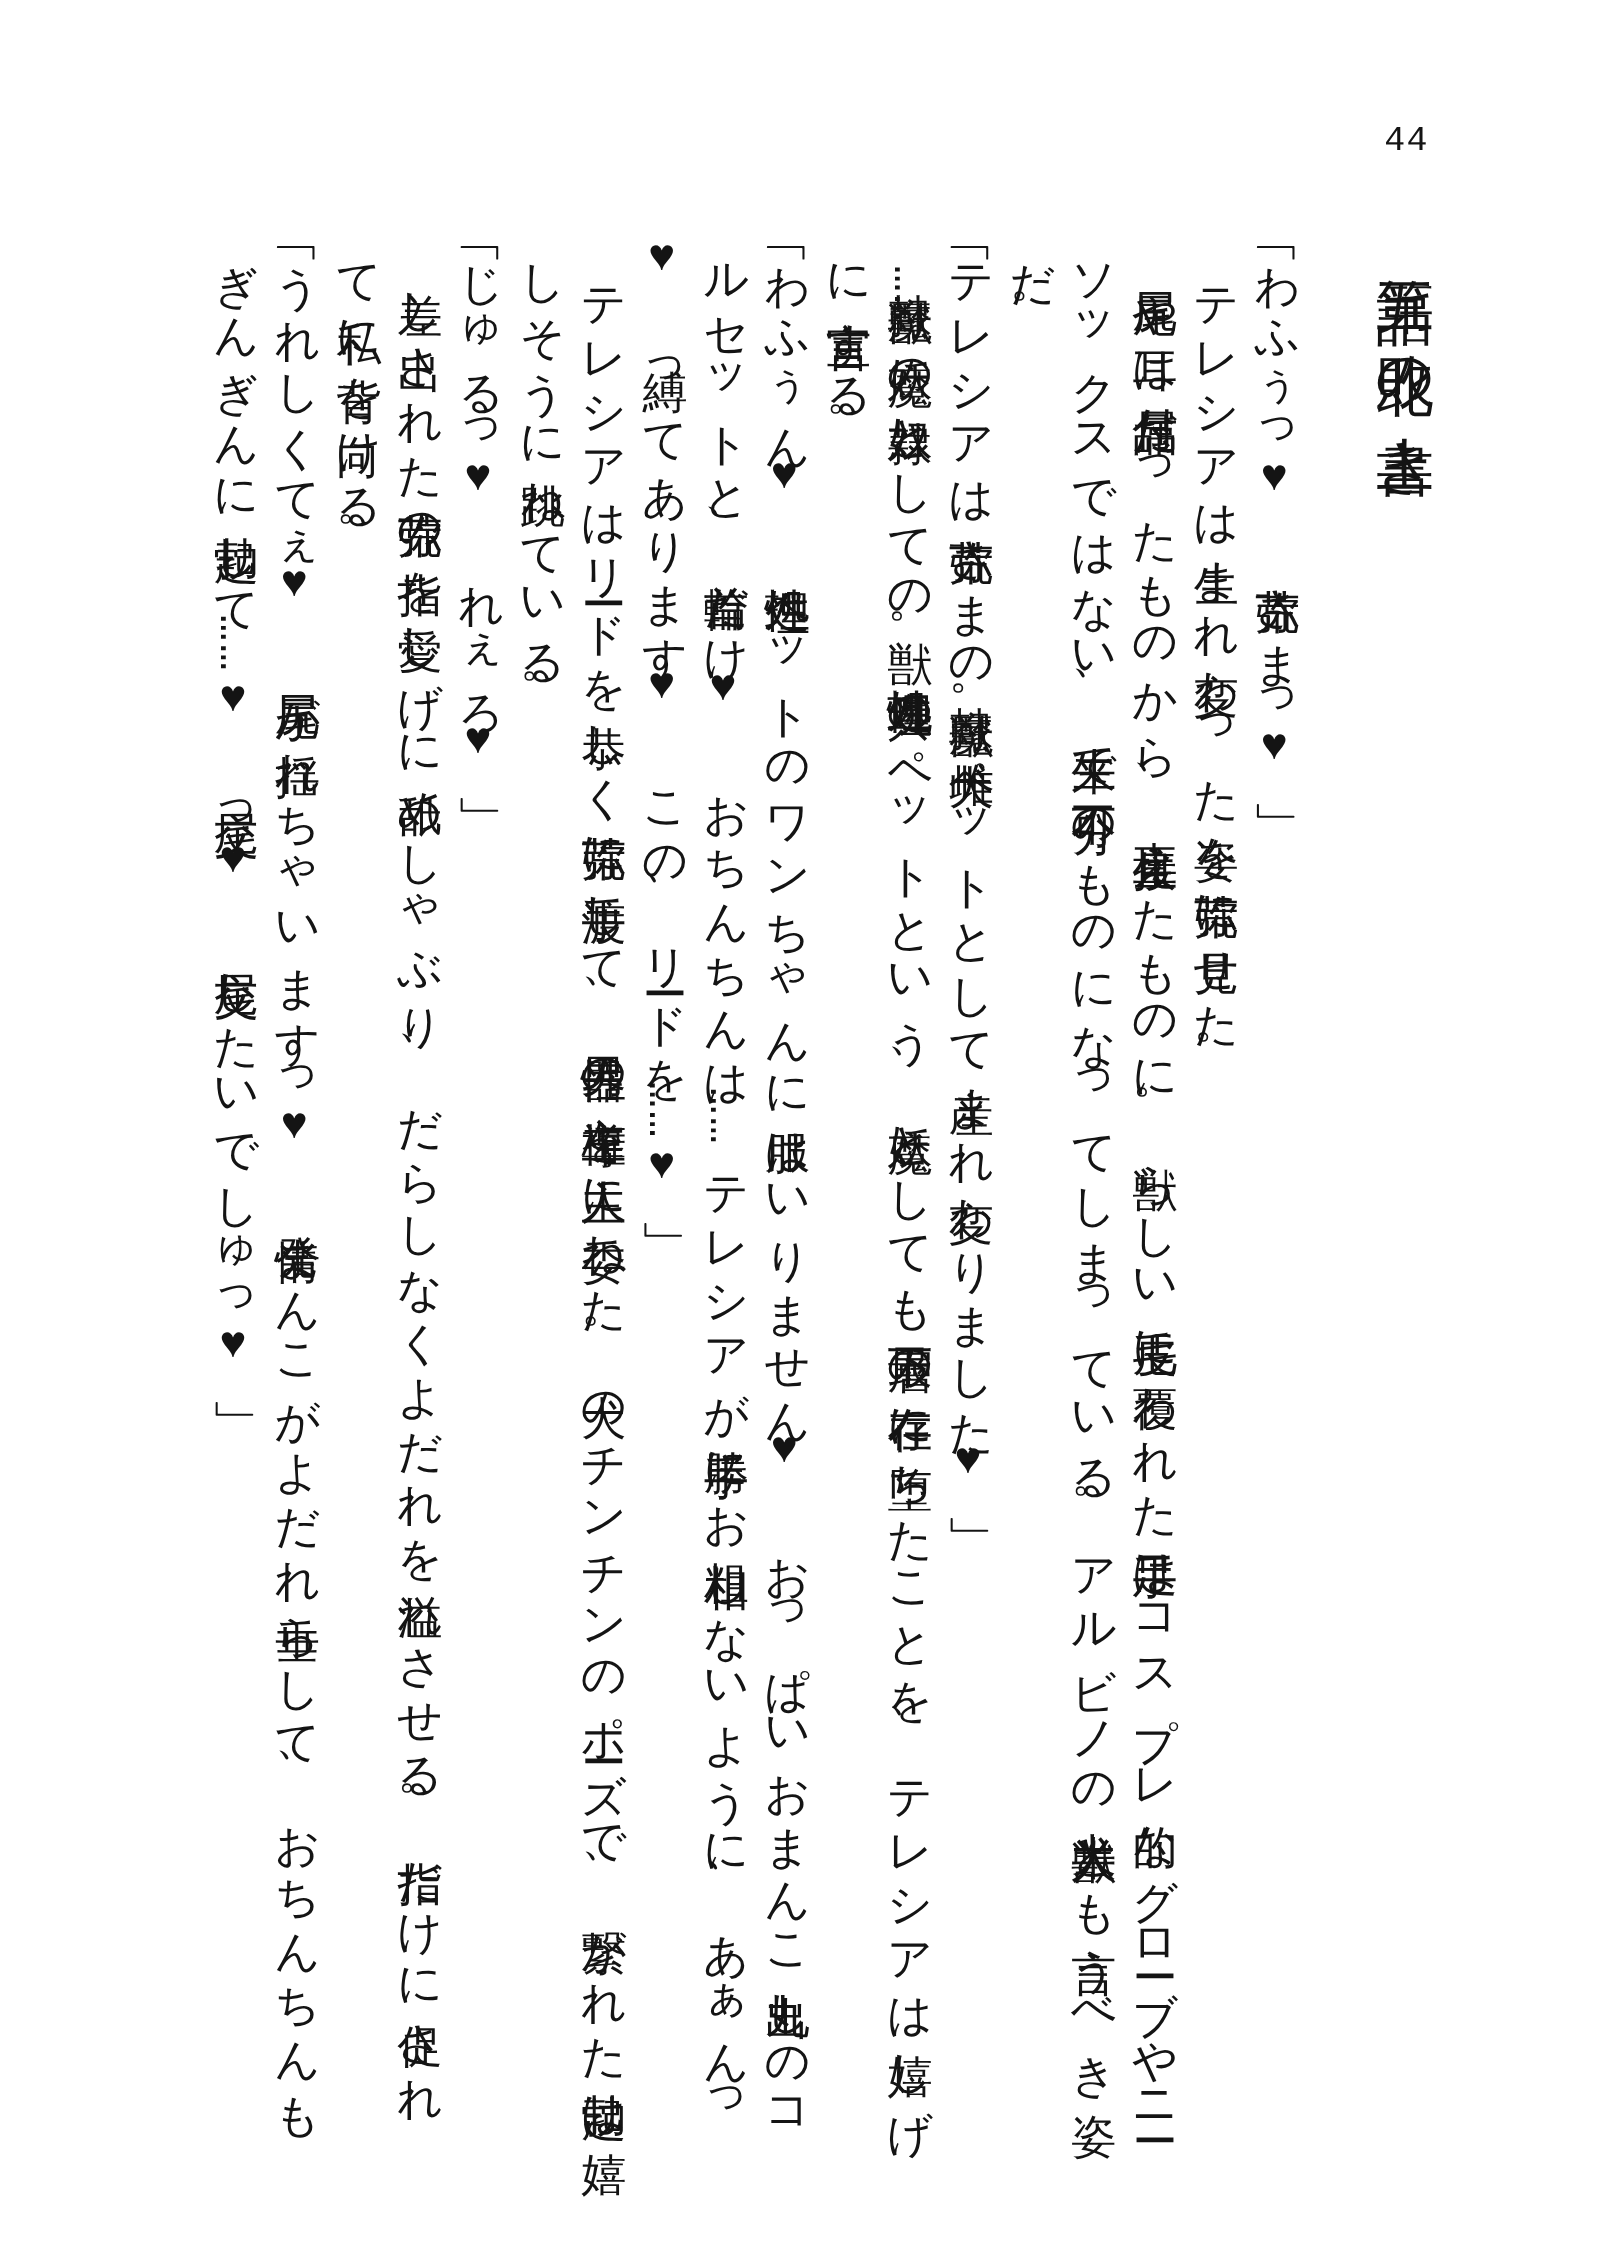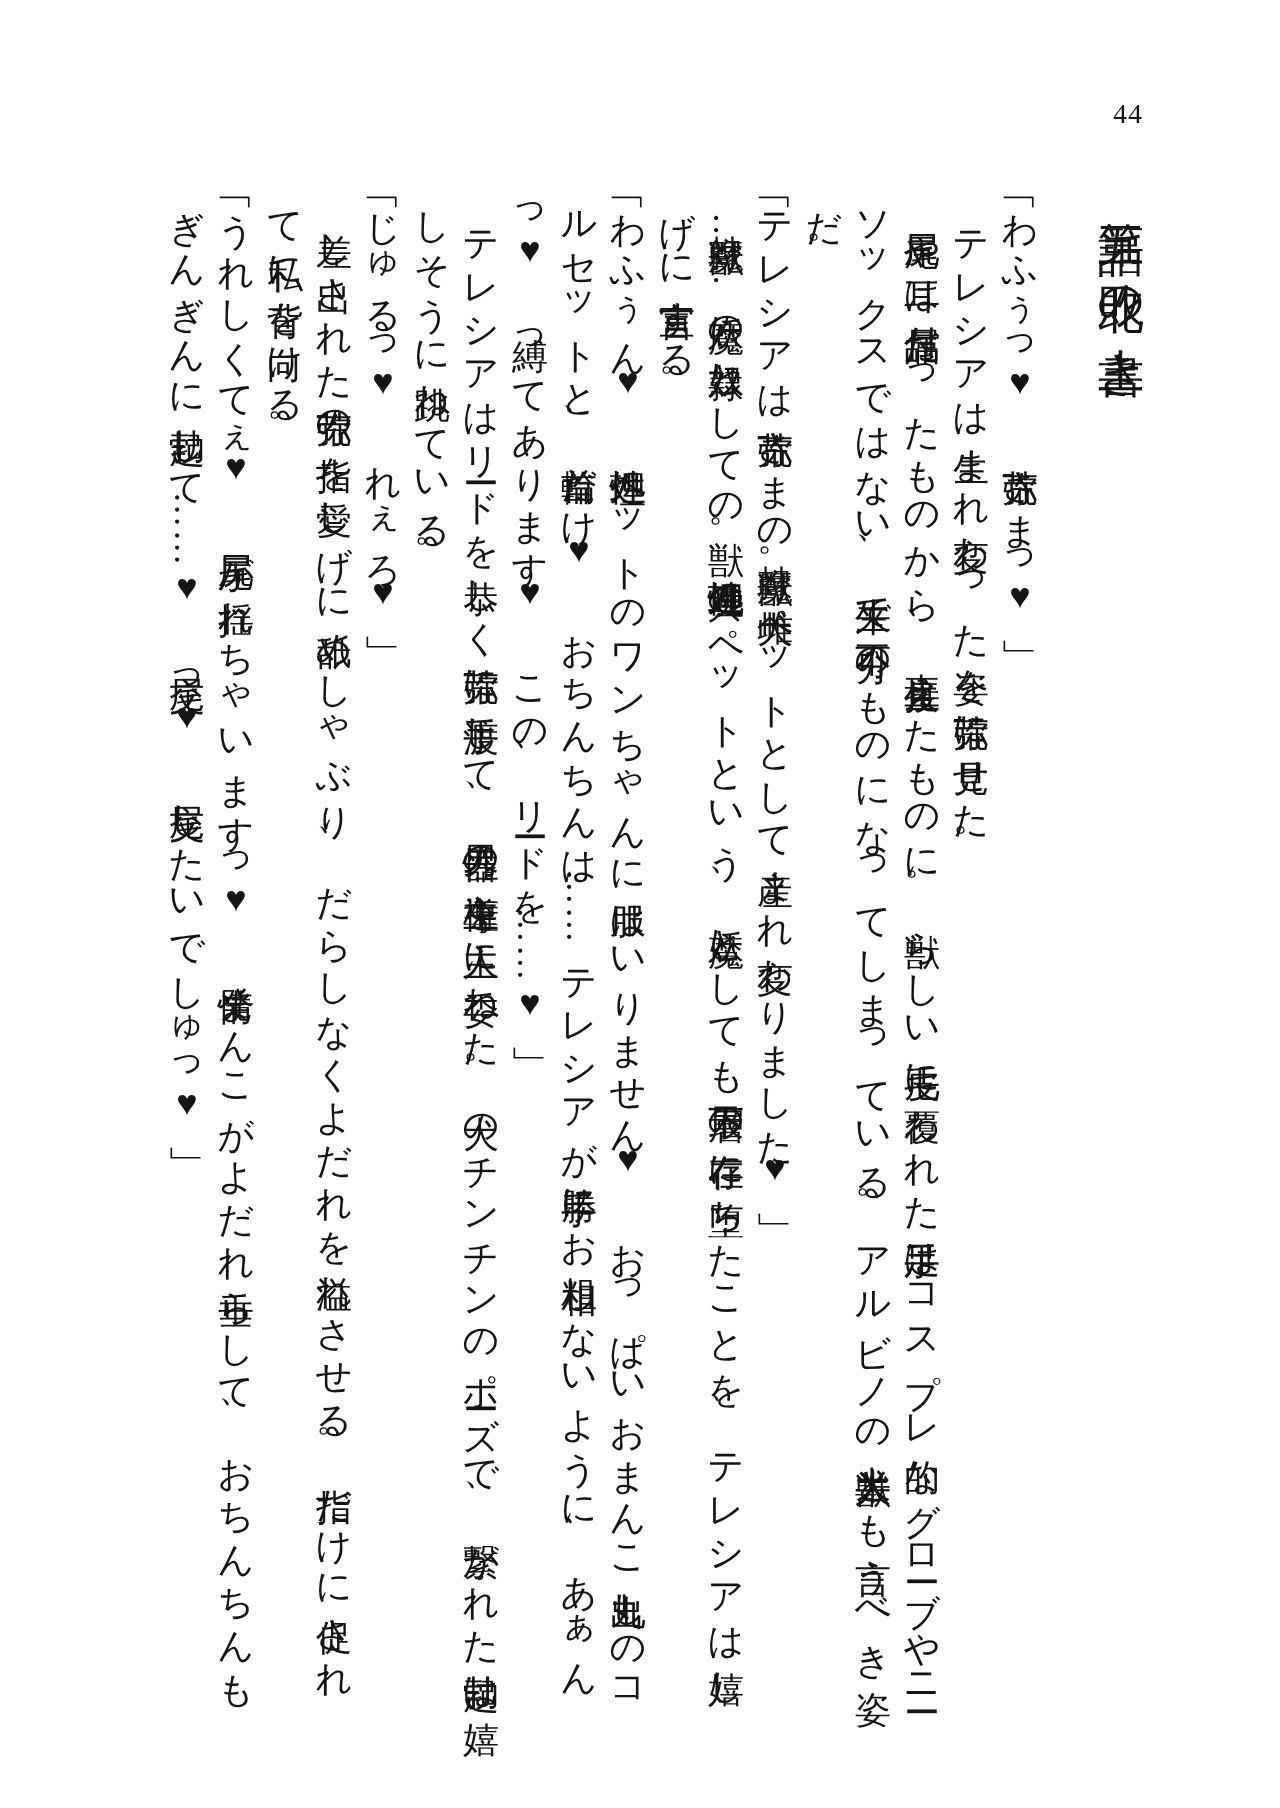--- a/index.html
+++ b/index.html
@@ -7,21 +7,21 @@
     margin: 0;
     padding: 0;
     background: #e8e8e8;
   }
   .sheet {
     position: relative;
     width: 1280px;
     height: 1808px;
     background: #ffffff;
     overflow: hidden;
-    font-family: Liberation Serif, serif;
+    font-family: Liberation Mono, monospace;
     color: #141414;
   }
   .pageno {
     position: absolute;
     top: 100px;
     right: 137px;
     font-size: 28px;
     line-height: 1;
     letter-spacing: 1px;
     color: #141414;

